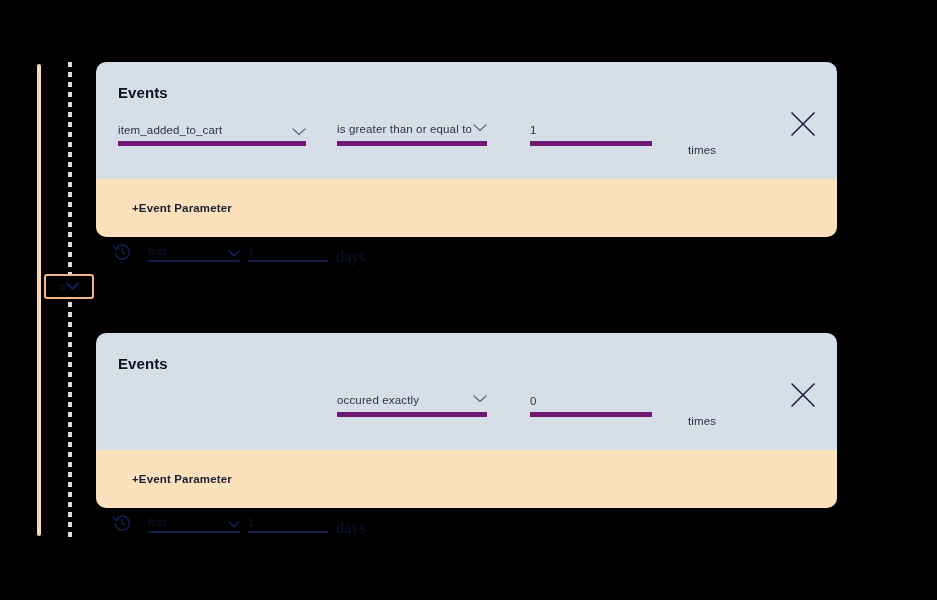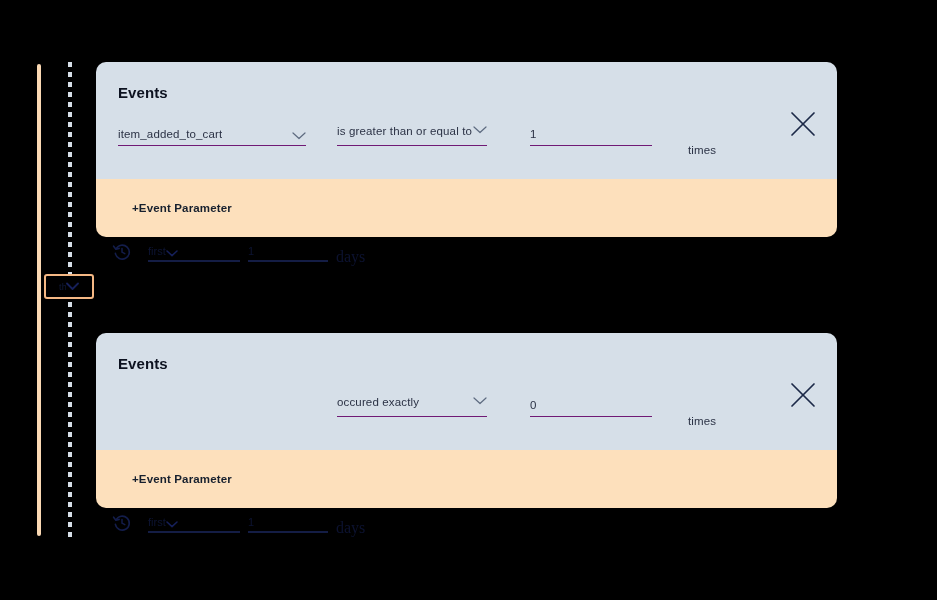--- a/index.html
+++ b/index.html
@@ -101,21 +101,21 @@
     left: 22px;
     right: 24px;
     top: 58px;
     height: 44px;
   }
 
   
   .field {
     position: absolute;
     box-sizing: border-box;
-    border-bottom: 1px solid #701a75;
+    border-bottom: 5px solid #701a75;
     height: 26px;
     display: flex;
     align-items: flex-end;
     justify-content: space-between;
     padding-bottom: 4px;
   }
   .field-event    { left: 0px;   width: 188px; }
   .field-operator { left: 219px; width: 150px; align-items: center; }
   .field-value    { left: 412px; width: 122px; }
 
@@ -187,21 +187,21 @@
     top: 2px;
     line-height: 0;
   }
   .dim-field {
     position: absolute;
     box-sizing: border-box;
     border-bottom: 2px solid #141d45;
     height: 22px;
     display: flex;
     align-items: flex-end;
-    justify-content: flex-start;
+    justify-content: space-between;
     padding-bottom: 2px;
   }
   .dim-field-a { left: 36px;  width: 92px; }
   .dim-field-b { left: 136px; width: 80px; }
 
   .dim-text {
     font-size: 11px;
     color: #0d1433;
     white-space: nowrap;
     overflow: hidden;

